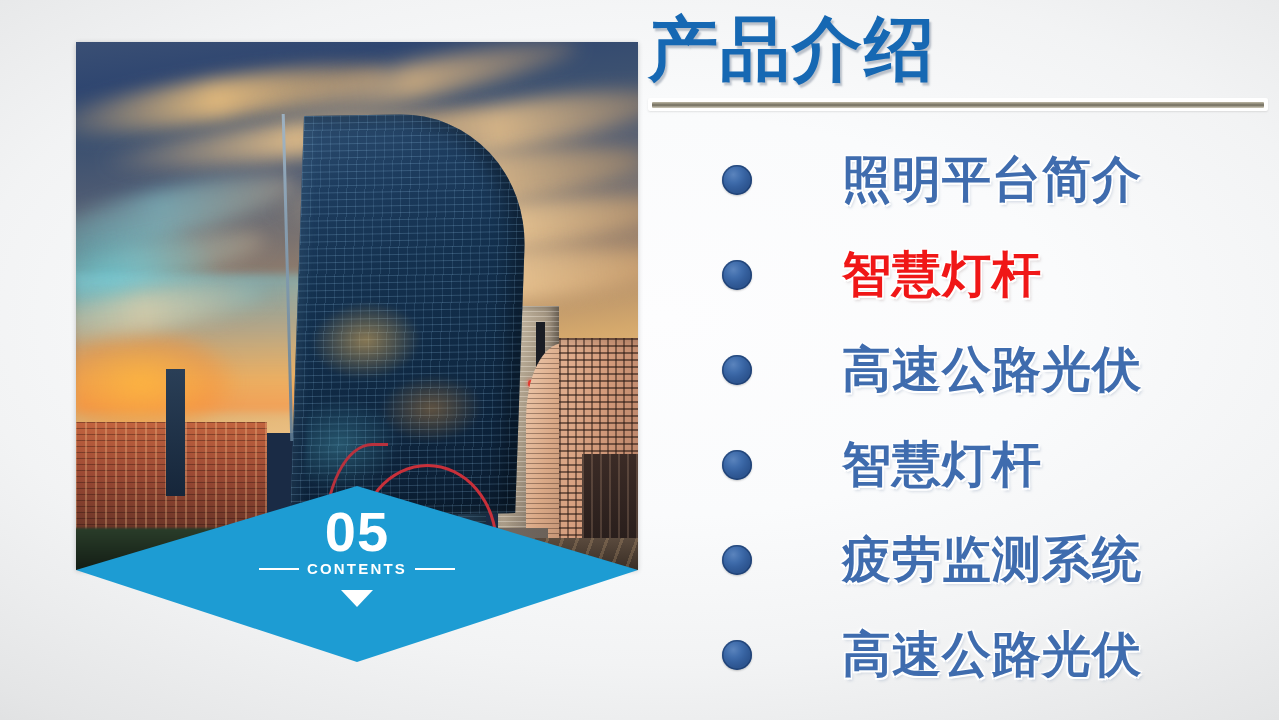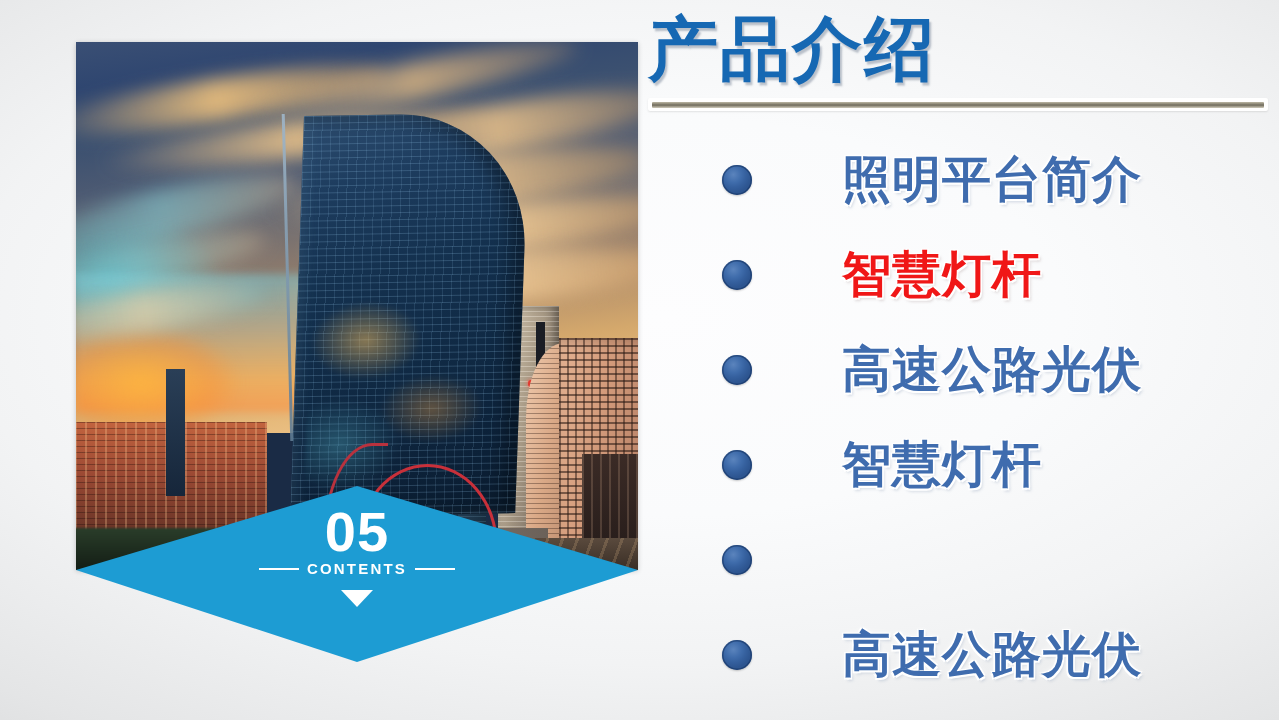--- a/index.html
+++ b/index.html
@@ -344,20 +344,21 @@
       <span class="label blue">高速公路光伏</span>
     </div>
 
     <div class="row">
       <span class="bullet"></span>
       <span class="label blue">智慧灯杆</span>
     </div>
 
     <div class="row">
       <span class="bullet"></span>
+      <span class="label blue">疲劳监测系统</span>
     </div>
 
     <div class="row">
       <span class="bullet"></span>
       <span class="label blue">高速公路光伏</span>
     </div>
 
   </div>
 
 </div>

